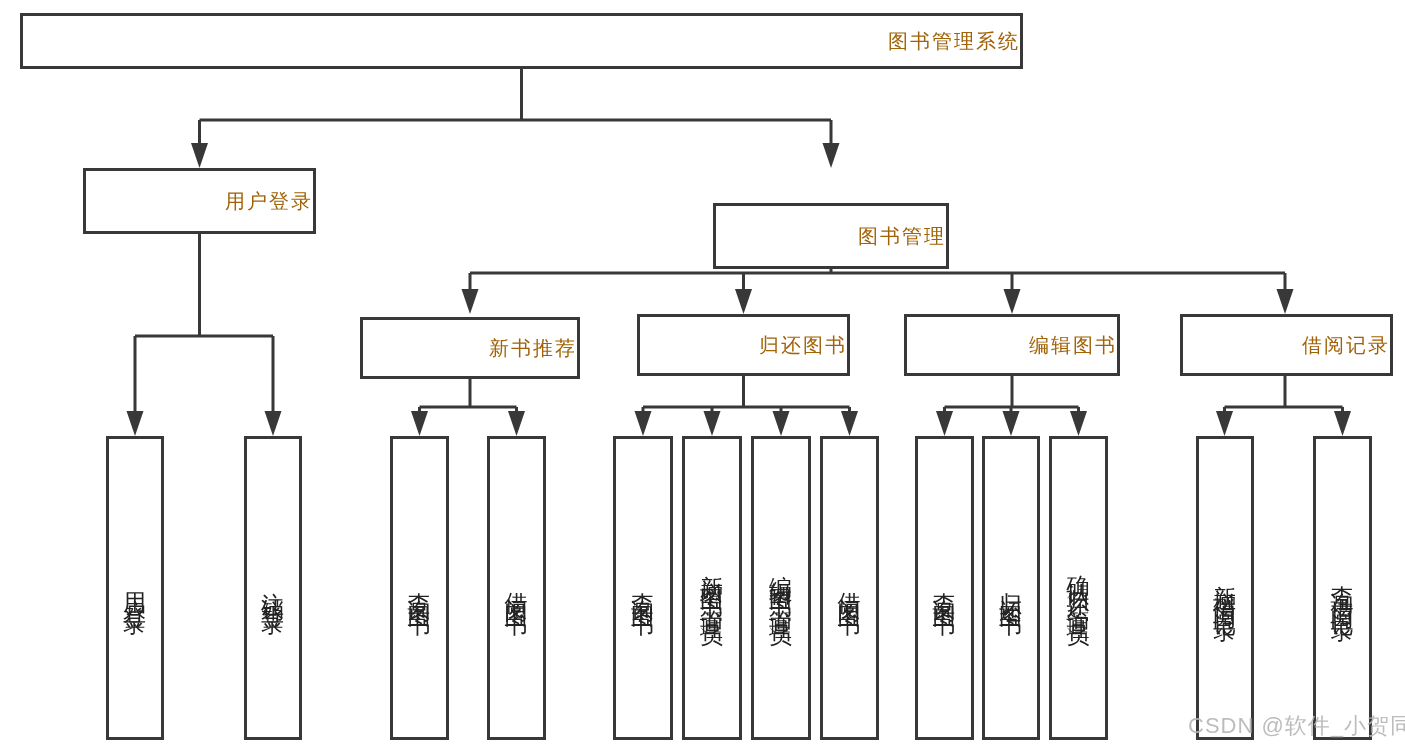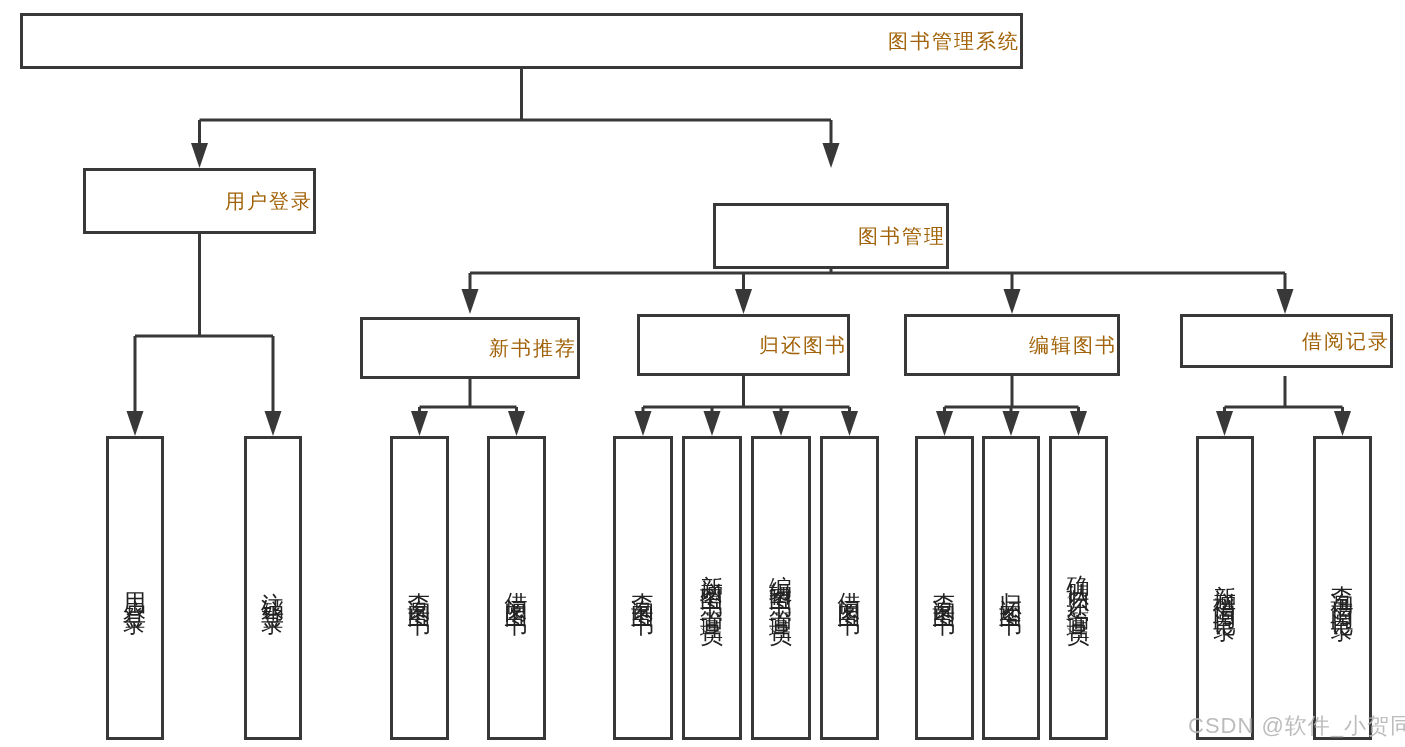--- a/index.html
+++ b/index.html
@@ -96,21 +96,21 @@
 
   <div class="box" style="left:360px;top:317px;width:220px;height:62px;">
     <span>新书推荐</span>
   </div>
   <div class="box" style="left:637px;top:314px;width:213px;height:62px;">
     <span>归还图书</span>
   </div>
   <div class="box" style="left:904px;top:314px;width:216px;height:62px;">
     <span>编辑图书</span>
   </div>
-  <div class="box" style="left:1180px;top:314px;width:213px;height:54px;">
+  <div class="box" style="left:1180px;top:314px;width:213px;height:62px;">
     <span>借阅记录</span>
   </div>
 
   <div class="vbox" style="left:106px;width:58px;">
     <span>用户登录</span>
   </div>
   <div class="vbox" style="left:244px;width:58px;">
     <span>注销登录</span>
   </div>
 

